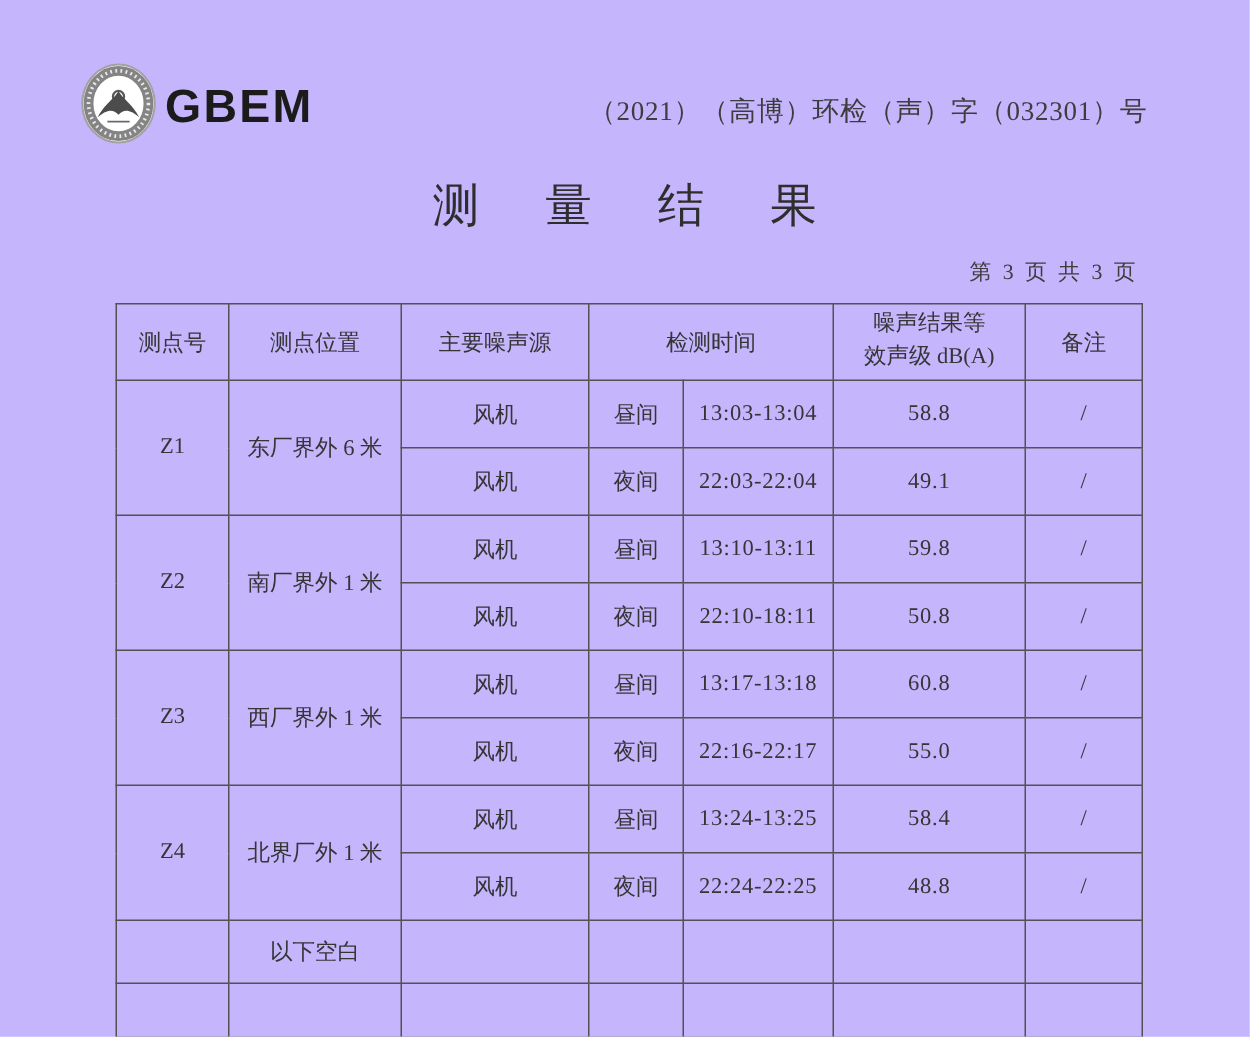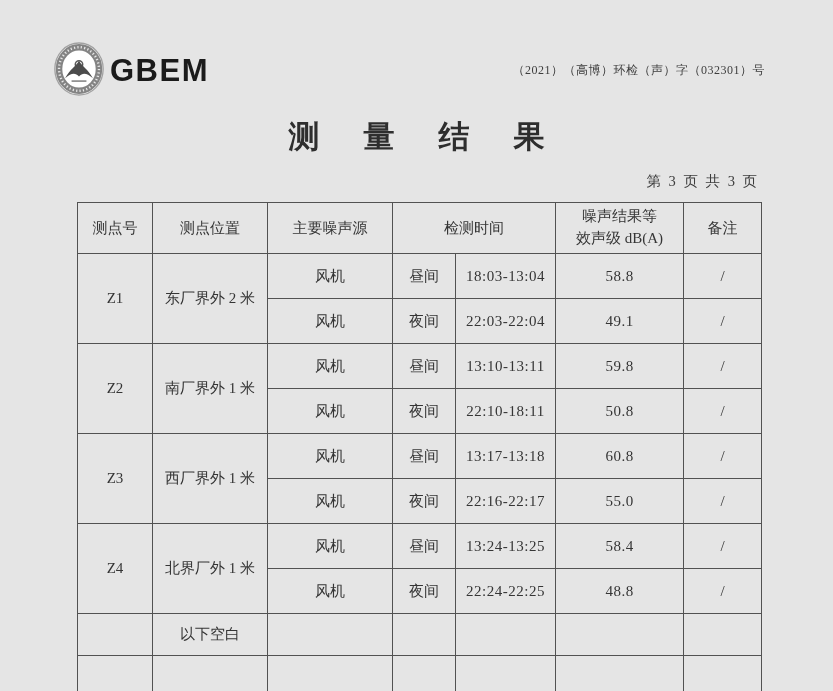--- a/index.html
+++ b/index.html
@@ -5,46 +5,46 @@
   * { box-sizing: border-box; }
   html, body { margin: 0; padding: 0; }
   body {
     width: 833px; height: 691px; overflow: hidden;
     background: #ffffff;
     font-family: "Liberation Serif", "DejaVu Serif", serif;
     color: #3a3a3a;
   }
   .page {
     position: relative; width: 833px; height: 691px;
-    background: #e5e5e5; overflow: hidden;
+    background: #c4b5fd; overflow: hidden;
   }
 
   
   .logo {
     position: absolute; left: 53px; top: 40px; width: 52px; height: 58px;
   }
   .wordmark {
     position: absolute; left: 110px; top: 53px;
     font-family: "Liberation Sans", "DejaVu Sans", sans-serif;
     font-weight: bold; font-size: 31px; letter-spacing: 1.5px; color: #1b1b1b;
   }
   .company {
     position: absolute; left: 199px; top: 50px;
     font-size: 12.5px; line-height: 14.5px; color: #474747;
   }
   .doc-number {
     position: absolute; top: 62px; right: 68px;
-    font-size: 12px; color: #3d3d3d; letter-spacing: 0.5px;
+    font-size: 18px; color: #3d3d3d; letter-spacing: 0.5px;
   }
 
   
   .title {
     position: absolute; top: 116px; left: 0; width: 100%;
     text-align: center; font-size: 31px; color: #2e2e2e;
-    letter-spacing: 44px; text-indent: 44px; font-weight: 700;
+    letter-spacing: 44px; text-indent: 44px; font-weight: 400;
   }
 
   .page-info {
     position: absolute; top: 172px; right: 74px;
     font-size: 14.5px; color: #3d3d3d; letter-spacing: 2px;
   }
 
   
   table.results {
     position: absolute; left: 77px; top: 202px; width: 684px;
@@ -104,24 +104,24 @@
         <th colspan="2">检测时间</th>
         <th>
           <div class="result-head-line">噪声结果等</div>
           <div class="result-head-line">效声级 dB(A)</div>
         </th>
         <th>备注</th>
       </tr>
 
       <tr class="data-row">
         <td rowspan="2">Z1</td>
-        <td rowspan="2">东厂界外 2 米</td>
-        <td>风机</td>
-        <td>昼间</td>
-        <td class="num-cell">18:03-13:04</td>
+        <td rowspan="2">东厂界外 6 米</td>
+        <td>风机</td>
+        <td>昼间</td>
+        <td class="num-cell">13:03-13:04</td>
         <td class="num-cell">58.8</td>
         <td>/</td>
       </tr>
       <tr class="data-row">
         <td>风机</td>
         <td>夜间</td>
         <td class="num-cell">22:03-22:04</td>
         <td class="num-cell">49.1</td>
         <td>/</td>
       </tr>

